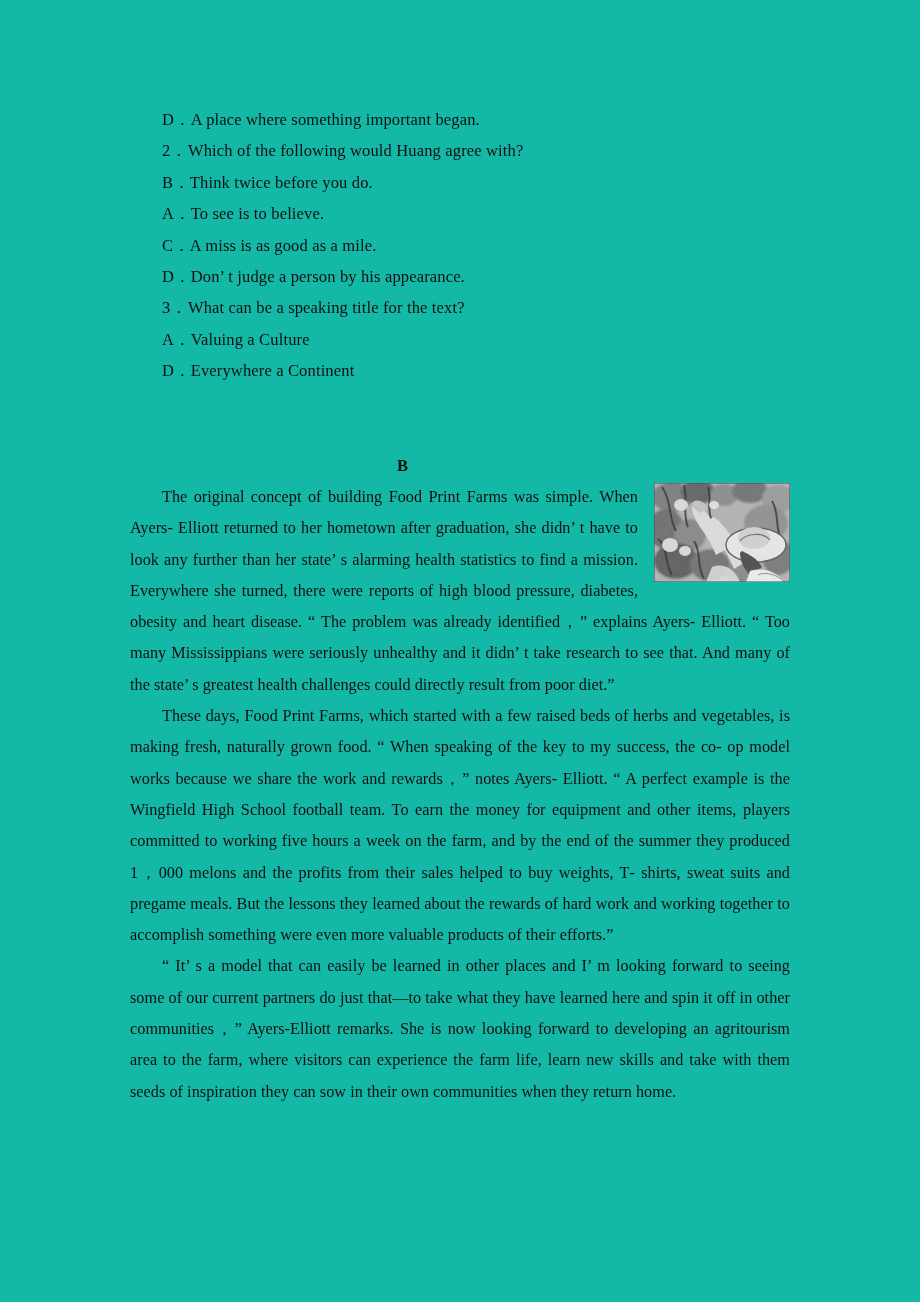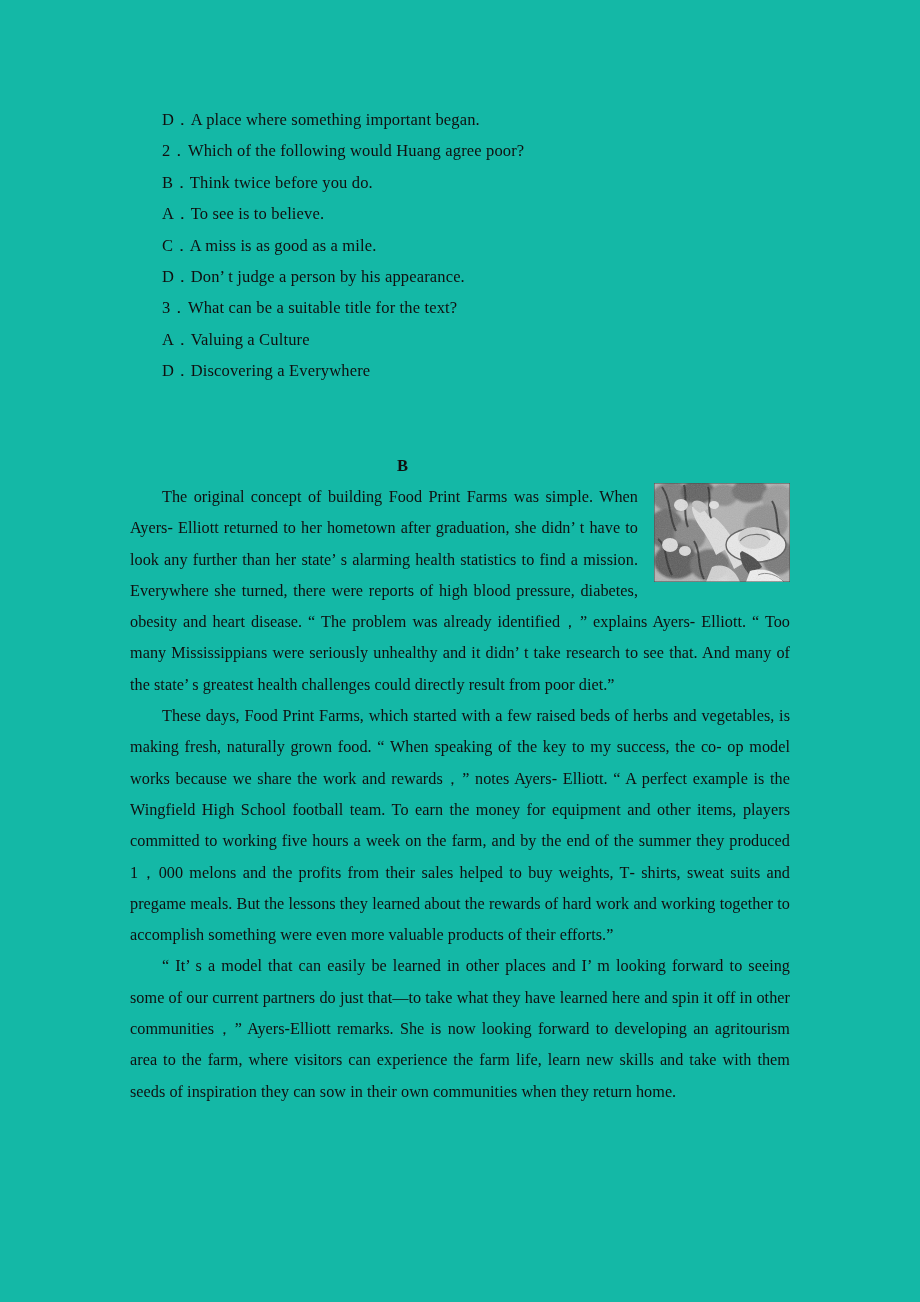--- a/index.html
+++ b/index.html
@@ -82,42 +82,42 @@
 </head>
 <body>
 
 <div class="page">
 
   <div class="question-block">
     <div class="q-line">
       <span class="q-marker">D．</span><span>A place where something important began.</span>
     </div>
     <div class="q-line">
-      <span class="q-marker">2．</span><span>Which of the following would Huang agree poor?</span>
+      <span class="q-marker">2．</span><span>Which of the following would Huang agree with?</span>
     </div>
     <div class="q-line">
       <span class="q-marker">B．</span><span>Think twice before you do.</span>
     </div>
     <div class="q-line">
       <span class="q-marker">A．</span><span>To see is to believe.</span>
     </div>
     <div class="q-line">
       <span class="q-marker">C．</span><span>A miss is as good as a mile.</span>
     </div>
     <div class="q-line">
       <span class="q-marker">D．</span><span>Don’ t judge a person by his appearance.</span>
     </div>
     <div class="q-line">
-      <span class="q-marker">3．</span><span>What can be a suitable title for the text?</span>
+      <span class="q-marker">3．</span><span>What can be a speaking title for the text?</span>
     </div>
     <div class="q-line">
       <span class="q-marker">A．</span><span>Valuing a Culture</span>
     </div>
     <div class="q-line">
-      <span class="q-marker">D．</span><span>Discovering a Everywhere</span>
+      <span class="q-marker">D．</span><span>Everywhere a Continent</span>
     </div>
   </div>
 
   <div class="section-letter">B</div>
 
   <div class="passage">
 
     <div class="figure">
       <svg viewBox="0 0 136 99" preserveAspectRatio="none" aria-hidden="true">
         <defs>

